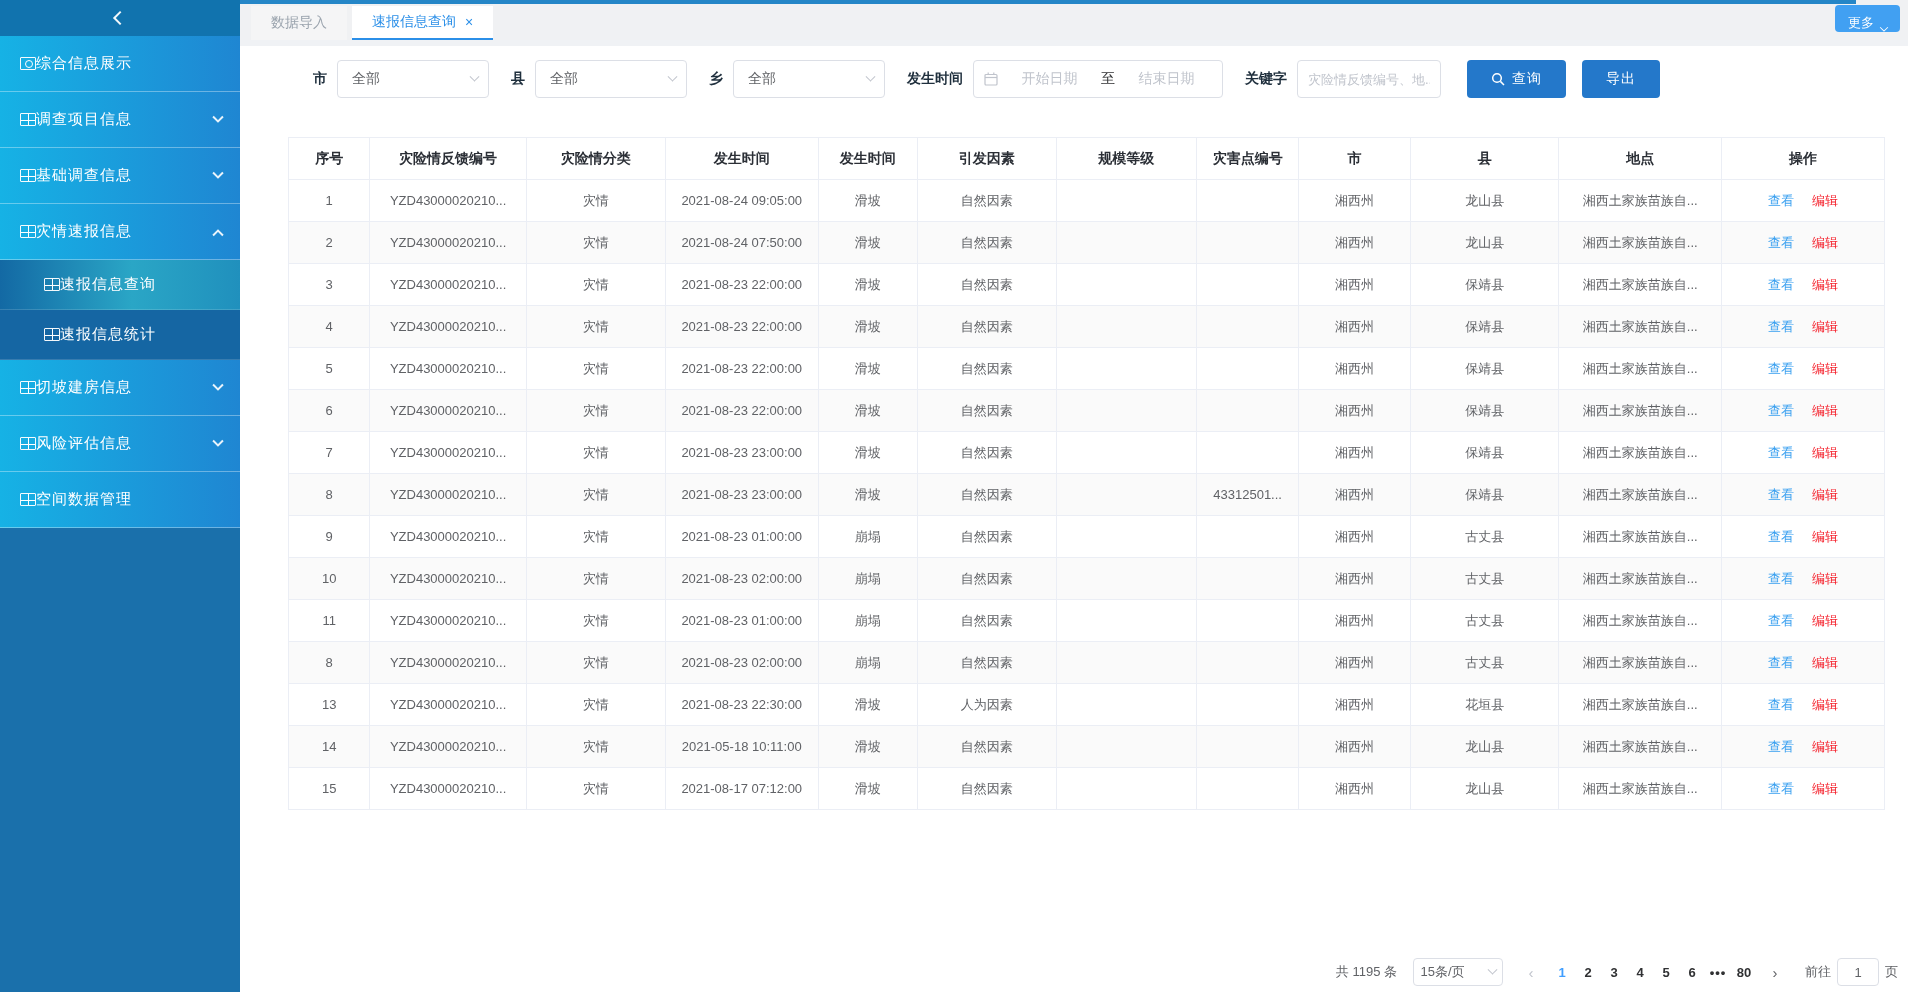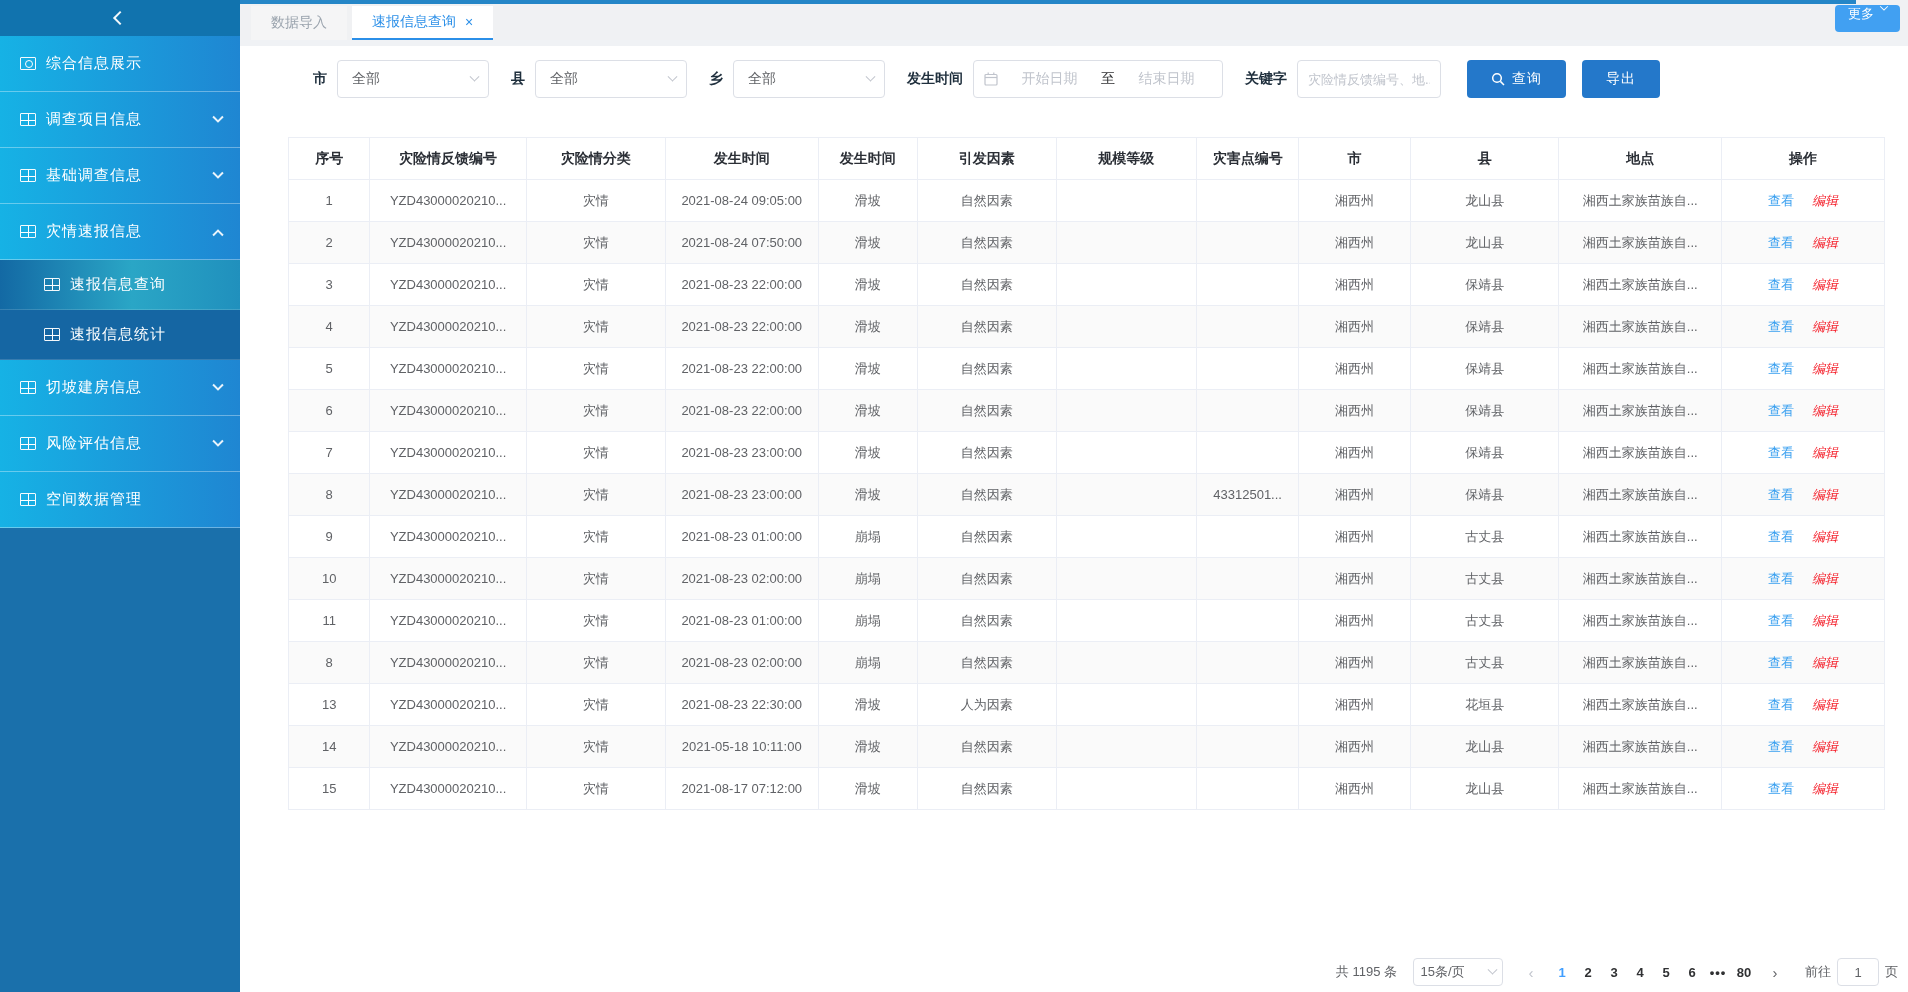--- a/index.html
+++ b/index.html
@@ -19,37 +19,37 @@
   .collapse-bar{height:36px;background:var(--sidebar-top);display:flex;align-items:center;justify-content:center;cursor:pointer;}
   .chev{display:inline-block;width:8px;height:8px;border-right:2px solid rgba(255,255,255,.95);border-bottom:2px solid rgba(255,255,255,.95);}
   .chev.left{transform:rotate(135deg);width:10px;height:10px;}
   .chev.down{transform:rotate(45deg) translate(-2px,-2px);}
   .chev.up{transform:rotate(-135deg) translate(-2px,-2px);}
   .menu{display:flex;flex-direction:column;}
   .mi{display:flex;align-items:center;color:#fff;font-size:15px;letter-spacing:1px;cursor:pointer;position:relative;}
   .mi.top{height:56px;padding:0 18px 0 20px;background:linear-gradient(90deg,var(--grad-a),var(--grad-b));border-bottom:1px solid rgba(255,255,255,.35);}
   .mi.sub{height:50px;padding:0 18px 0 44px;background:var(--submenu-bg);border-bottom:1px solid rgba(255,255,255,.15);}
   .mi.sub.active{background:linear-gradient(90deg,#1369a4 0%,var(--submenu-active) 55%,#2090bd 100%);}
-  .mi .lbl{flex:1;margin-left:10px;white-space:nowrap;}
+  .mi .lbl{flex:1;white-space:nowrap;}
   .mi .chev{border-color:rgba(255,255,255,.9);}
   .ico{display:inline-block;position:relative;width:16px;height:13px;border:1px solid rgba(255,255,255,.95);border-radius:1px;flex:0 0 16px;}
   .ico-table::before{content:'';position:absolute;left:50%;top:0;bottom:0;width:1px;background:#fff;}
   .ico-table::after{content:'';position:absolute;top:50%;left:0;right:0;height:1px;background:#fff;}
   .ico-display::before{content:'';position:absolute;left:4px;top:2px;width:6px;height:6px;border:1px solid #fff;border-radius:50%;}
   .sidebar .filler{flex:1;background:var(--sidebar-fill);}
 
   
   .main{flex:1;position:relative;display:flex;flex-direction:column;background:#fff;}
   .progress{position:absolute;top:0;left:0;height:4px;width:calc(100% - 52px);background:var(--progress);z-index:5;}
   .tabbar{height:40px;background:#f0f1f3;display:flex;align-items:flex-end;padding-left:11px;position:relative;}
   .tab{height:34px;display:flex;align-items:center;justify-content:center;padding:0 20px;font-size:14px;cursor:pointer;}
   .tab.inactive{background:#f5f5f6;color:#9aa3ad;}
   .tab.active{background:#fff;color:var(--accent);border-bottom:2px solid var(--accent);margin-left:5px;}
   .tab-close{margin-left:9px;font-size:14px;line-height:1;color:var(--accent);}
-  .more-btn{position:absolute;top:5px;right:8px;height:27px;padding:0 13px;background:var(--button-more);color:#fff;border:none;border-radius:4px;font-size:13px;display:flex;align-items:flex-start;gap:7px;cursor:pointer;font-family:inherit;margin-left:12px;}
+  .more-btn{position:absolute;top:5px;right:8px;height:27px;padding:0 13px;background:var(--button-more);color:#fff;border:none;border-radius:4px;font-size:13px;display:flex;align-items:flex-end;gap:7px;cursor:pointer;font-family:inherit;margin-left:12px;}
   .more-btn .chev{width:6px;height:6px;border-width:1.5px;transform:rotate(45deg) translate(-1px,-1px);}
   .gap{height:6px;background:#f0f2f5;}
   .content{flex:1;background:#fff;position:relative;}
 
   
   .filters{display:flex;align-items:center;padding:14px 24px 0 73px;gap:22px;}
   .fgroup{display:flex;align-items:center;gap:10px;}
   .flabel{font-weight:600;color:#1f2f3d;white-space:nowrap;}
   .select{width:152px;height:38px;border:1px solid #dcdfe6;border-radius:4px;display:flex;align-items:center;padding:0 10px 0 14px;color:#606266;cursor:pointer;background:#fff;}
   .select .val{flex:1;font-size:14px;}
@@ -65,21 +65,21 @@
 
   
   .table-wrap{margin:39px 23px 0 48px;}
   table{width:100%;border-collapse:collapse;table-layout:fixed;font-size:13px;}
   th,td{border:1px solid #ebeef5;text-align:center;height:42px;padding:0 6px;overflow:hidden;white-space:nowrap;text-overflow:ellipsis;}
   th{font-size:14px;font-weight:700;color:#2b2f36;background:#fff;}
   td{color:#606266;}
   tbody tr.striped td{background:#fafafa;}
   td a{text-decoration:none;margin:0 9px;cursor:pointer;}
   td a.view{color:var(--link-view);}
-  td a.edit{color:var(--link-edit);font-style:italic;}
+  td a.edit{color:var(--link-edit);}
 
   
   .pagination{position:absolute;right:10px;bottom:6px;display:flex;align-items:center;gap:6px;color:#606266;font-size:13px;}
   .pagination .total{margin-right:10px;}
   .sizebox{width:90px;height:28px;border:1px solid #dcdfe6;border-radius:4px;display:flex;align-items:center;justify-content:center;gap:24px;cursor:pointer;margin-right:10px;}
   .pg-arrow{width:24px;text-align:center;font-size:15px;cursor:pointer;color:#606266;}
   .pg-arrow.prev{color:#c0c4cc;}
   .page{min-width:26px;text-align:center;font-weight:600;color:#303133;cursor:pointer;padding:0 2px;}
   .page.active{color:var(--page-active);}
   .page.dots{letter-spacing:1px;color:#303133;}

